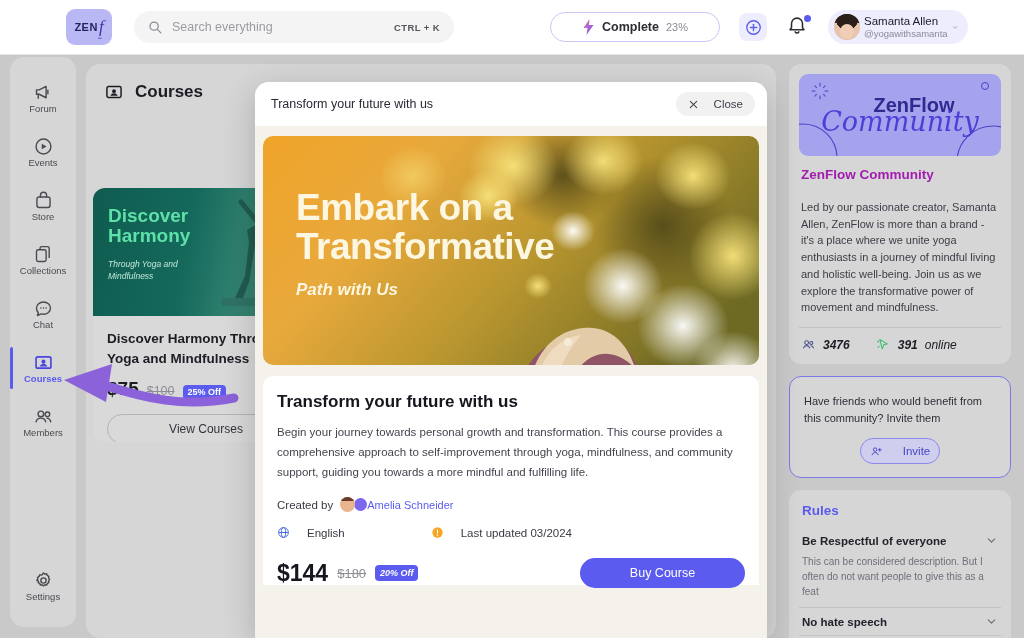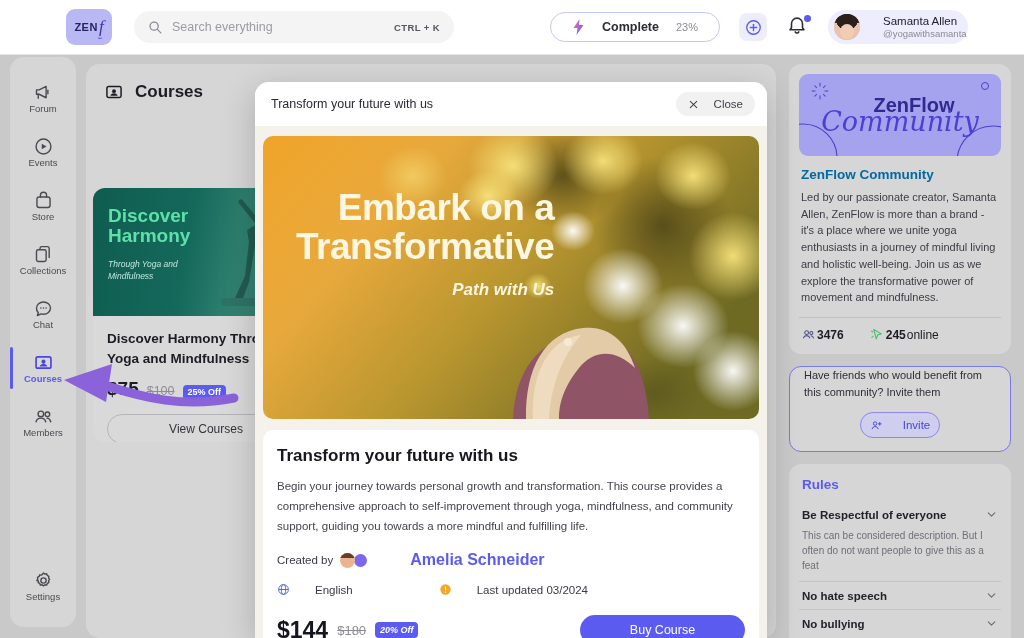--- a/index.html
+++ b/index.html
@@ -30,36 +30,36 @@
     margin-left: 22px; width: 320px; height: 32px; background: #f4f4f5;
     border-radius: 16px; display: flex; align-items: center; padding: 0 14px; gap: 10px;
   }
   .search-icon svg { display: block; }
   .search-ph { font-size: 12.5px; color: #9b9ba3; flex: 1; }
   .search-kbd { font-size: 9.5px; font-weight: bold; color: #55555d; letter-spacing: .4px; }
 
   .complete-pill {
     position: absolute; left: 550px; width: 170px; height: 30px;
     border: 1.3px solid #c9c7f7; border-radius: 15px; background: #fff;
-    display: flex; align-items: center; justify-content: center; gap: 17px;
+    display: flex; align-items: center; justify-content: center; gap: 7px;
   }
   .bolt { width: 13px; height: 16px; display: block; }
   .complete-label { font-size: 12.5px; color: #2c2c34; font-weight: 600; }
   .complete-pct { font-size: 11px; color: #8b8b93; }
 
   .plus-btn {
     position: absolute; left: 739px; width: 28px; height: 28px; border-radius: 8px;
     background: #eeedfd; display: flex; align-items: center; justify-content: center;
   }
   .bell-btn { position: absolute; left: 786px; width: 26px; height: 26px; }
   .bell-dot { position: absolute; top: 1px; right: 1px; width: 7px; height: 7px; border-radius: 50%; background: #5b5bf0; }
 
   .profile {
     position: absolute; left: 828px; width: 140px; height: 34px; border-radius: 17px;
-    background: #eeedfd; display: flex; align-items: center; padding: 0 6px; gap: 23px;
+    background: #eeedfd; display: flex; align-items: center; padding: 0 6px; gap: 4px;
   }
   .avatar-img {
     width: 26px; height: 26px; border-radius: 50%; flex: none; overflow: hidden;
     background: #d9cfc8; position: relative;
   }
   .avatar-img .hair { position: absolute; inset: 0; background: radial-gradient(circle at 50% 22%, #2b1f1a 0 44%, transparent 45%), linear-gradient(#3a2a22 0 36%, #e8c4ad 36% 100%); }
   .avatar-img .face { position: absolute; left: 6px; top: 10px; width: 14px; height: 15px; border-radius: 50%; background: #f0cdb4; }
   .profile-name { font-size: 11.5px; color: #21212b; line-height: 1.25; }
   .profile-handle { font-size: 9.5px; color: #8b8b97; line-height: 1.25; }
   .chev-small { margin-left: auto; margin-right: 4px; }
@@ -121,28 +121,28 @@
   .comm-banner {
     height: 82px; border-radius: 9px; position: relative; overflow: hidden;
     background: #a5a3ee;
   }
   .cb-zen { position: absolute; top: 20px; left: 0; right: 0; text-align: center; font-size: 20px; font-weight: bold; color: #2e2a8f; padding-left: 28px; }
   .cb-comm {
     position: absolute; top: 32px; left: 0; right: 0; text-align: center;
     font-family: "DejaVu Serif", serif; font-style: italic; font-size: 27px; color: #4a3fd6;
   }
   .cb-ring { position: absolute; top: 8px; right: 12px; width: 8px; height: 8px; border: 1.2px solid #4a42c4; border-radius: 50%; }
-  .comm-title { font-size: 13.5px; font-weight: bold; color: #0369a1; margin: 11px 2px 7px; }
+  .comm-title { font-size: 13.5px; font-weight: bold; color: #a21caf; margin: 11px 2px 17px; }
   .comm-desc { font-size: 11px; color: #3c3c46; line-height: 1.52; margin: 0 2px; }
   .comm-stats { display: flex; align-items: center; gap: 26px; border-top: 1px solid #c2c2c2; margin-top: 11px; padding: 9px 2px 2px; }
-  .stat { display: flex; align-items: center; gap: 1px; font-size: 12px; font-weight: bold; color: #1c1c24; }
+  .stat { display: flex; align-items: center; gap: 7px; font-size: 12px; font-weight: bold; color: #1c1c24; font-style: italic; }
   .stat .lt { font-weight: normal; }
 
   .invite-panel {
-    border: 1.3px solid #7b78e8; border-radius: 12px; padding: 0 14px 13px;
+    border: 1.3px solid #7b78e8; border-radius: 12px; padding: 16px 14px 13px;
     background: #d6d6d6; margin-bottom: 12px;
   }
   .invite-text { font-size: 11px; color: #2e2e38; line-height: 1.55; }
   .invite-btn {
     margin: 11px auto 0; width: 80px; height: 26px; border-radius: 13px;
     border: 1.2px solid #8b88ea; background: #cfceee; display: flex;
     align-items: center; justify-content: center; gap: 20px;
     font-size: 11.5px; color: #4a47c9;
   }
 
@@ -159,40 +159,40 @@
     background: #f5f2ec; border-radius: 14px 14px 0 0; z-index: 40;
     box-shadow: 0 8px 34px rgba(0,0,0,.20); overflow: hidden;
   }
   .modal-head { height: 44px; background: #fff; display: flex; align-items: center; padding: 0 12px 0 16px; }
   .modal-head-title { font-size: 12.5px; color: #2a2a34; flex: 1; }
   .close-btn {
     display: flex; align-items: center; gap: 15px; background: #f1f1f2;
     border-radius: 14px; padding: 6px 12px; font-size: 11.5px; color: #40404a;
   }
   .hero {
-    margin: 10px 8px 0; height: 283px; border-radius: 10px; overflow: hidden; position: relative; text-align: right;
+    margin: 10px 8px 0; height: 229px; border-radius: 10px; overflow: hidden; position: relative;
   }
   .hero-photo { position: absolute; inset: 0; }
   .hero-text { position: absolute; left: 33px; top: 52px; }
   .hero-h1 { font-size: 37px; font-weight: bold; color: #fdf6e0; line-height: 1.06; letter-spacing: -.5px; }
   .hero-h2 { margin-top: 14px; font-size: 17px; font-style: italic; font-weight: bold; color: #fdf6e0; }
   .modal-body {
     margin: 11px 8px 0; background: #fff; border-radius: 10px 10px 0 0; padding: 16px 14px 0;
     height: 209px;
   }
   .mb-title { font-size: 17px; font-weight: bold; color: #16161e; }
   .mb-desc { margin-top: 11px; font-size: 11.5px; color: #44444e; line-height: 1.72; }
   .created-row { display: flex; align-items: center; gap: 7px; margin-top: 15px; }
   .created-by { font-size: 11.5px; color: #3a3a44; }
   .creator-av { width: 15px; height: 15px; border-radius: 50%; background: #e9b48f; position: relative; overflow: hidden; flex: none; }
   .creator-av .h { position: absolute; inset: 0; background: linear-gradient(#6b3b2a 0 30%, transparent 30%); }
   .creator-dot { width: 13px; height: 13px; border-radius: 50%; background: #7b68ee; margin-left: -8px; flex: none; }
-  .creator-name { font-size: 16px; font-weight: bold; color: #5b5bf0; margin-left: -7px; padding-left: 43px; }
+  .creator-name { font-size: 11px; font-weight: normal; color: #5b5bf0; margin-left: -7px; }
   .meta-row { display: flex; align-items: center; margin-top: 14px; }
-  .meta { display: flex; align-items: center; gap: 25px; font-size: 11.5px; color: #3a3a44; }
+  .meta { display: flex; align-items: center; gap: 17px; font-size: 11.5px; color: #3a3a44; }
   .meta:nth-child(2) { margin-left: 86px; }
   .price-bar { display: flex; align-items: center; margin-top: 19px; }
   .price-now { font-size: 23px; font-weight: bold; color: #16161e; }
   .price-old { font-size: 13px; color: #8d8d95; text-decoration: line-through; margin-left: 9px; }
   .price-badge { background: #5b5bf0; color: #fff; font-size: 9px; font-weight: bold; border-radius: 4px; padding: 3px 5px; margin-left: 9px; font-style: italic; }
   .buy-btn {
     margin-left: auto; width: 165px; height: 30px; border-radius: 15px; background: #5b5bf0;
     color: #fff; font-size: 12.5px; display: flex; align-items: center; justify-content: center;
   }
 </style>
@@ -408,21 +408,21 @@
               <path d="M16 14c2 .2 3.3 1.4 3.9 3.5" stroke-linecap="round"></path>
             </svg>
           <span>3476</span>
         </div>
         <div class="stat">
           <svg width="15" height="15" viewBox="0 0 24 24" fill="none" stroke="#3fbf6f" stroke-width="1.7">
               <path d="M6 4 L18 11 L12.5 12.5 L10 19 Z" stroke-linejoin="round"></path>
               <line x1="4" y1="8" x2="2.5" y2="6.5" stroke-linecap="round"></line>
               <line x1="5" y1="15" x2="3" y2="16.5" stroke-linecap="round"></line>
             </svg>
-          <span>245</span>
+          <span>391</span>
           <span class="lt">online</span>
         </div>
       </div>
     </div>
 
     <div class="invite-panel">
       <div class="invite-text">Have friends who would benefit from this community? Invite them</div>
       <div class="invite-btn">
         <svg width="13" height="13" viewBox="0 0 24 24" fill="none" stroke="#4a47c9" stroke-width="1.8">
             <circle cx="9.5" cy="8.5" r="3.2"></circle>

